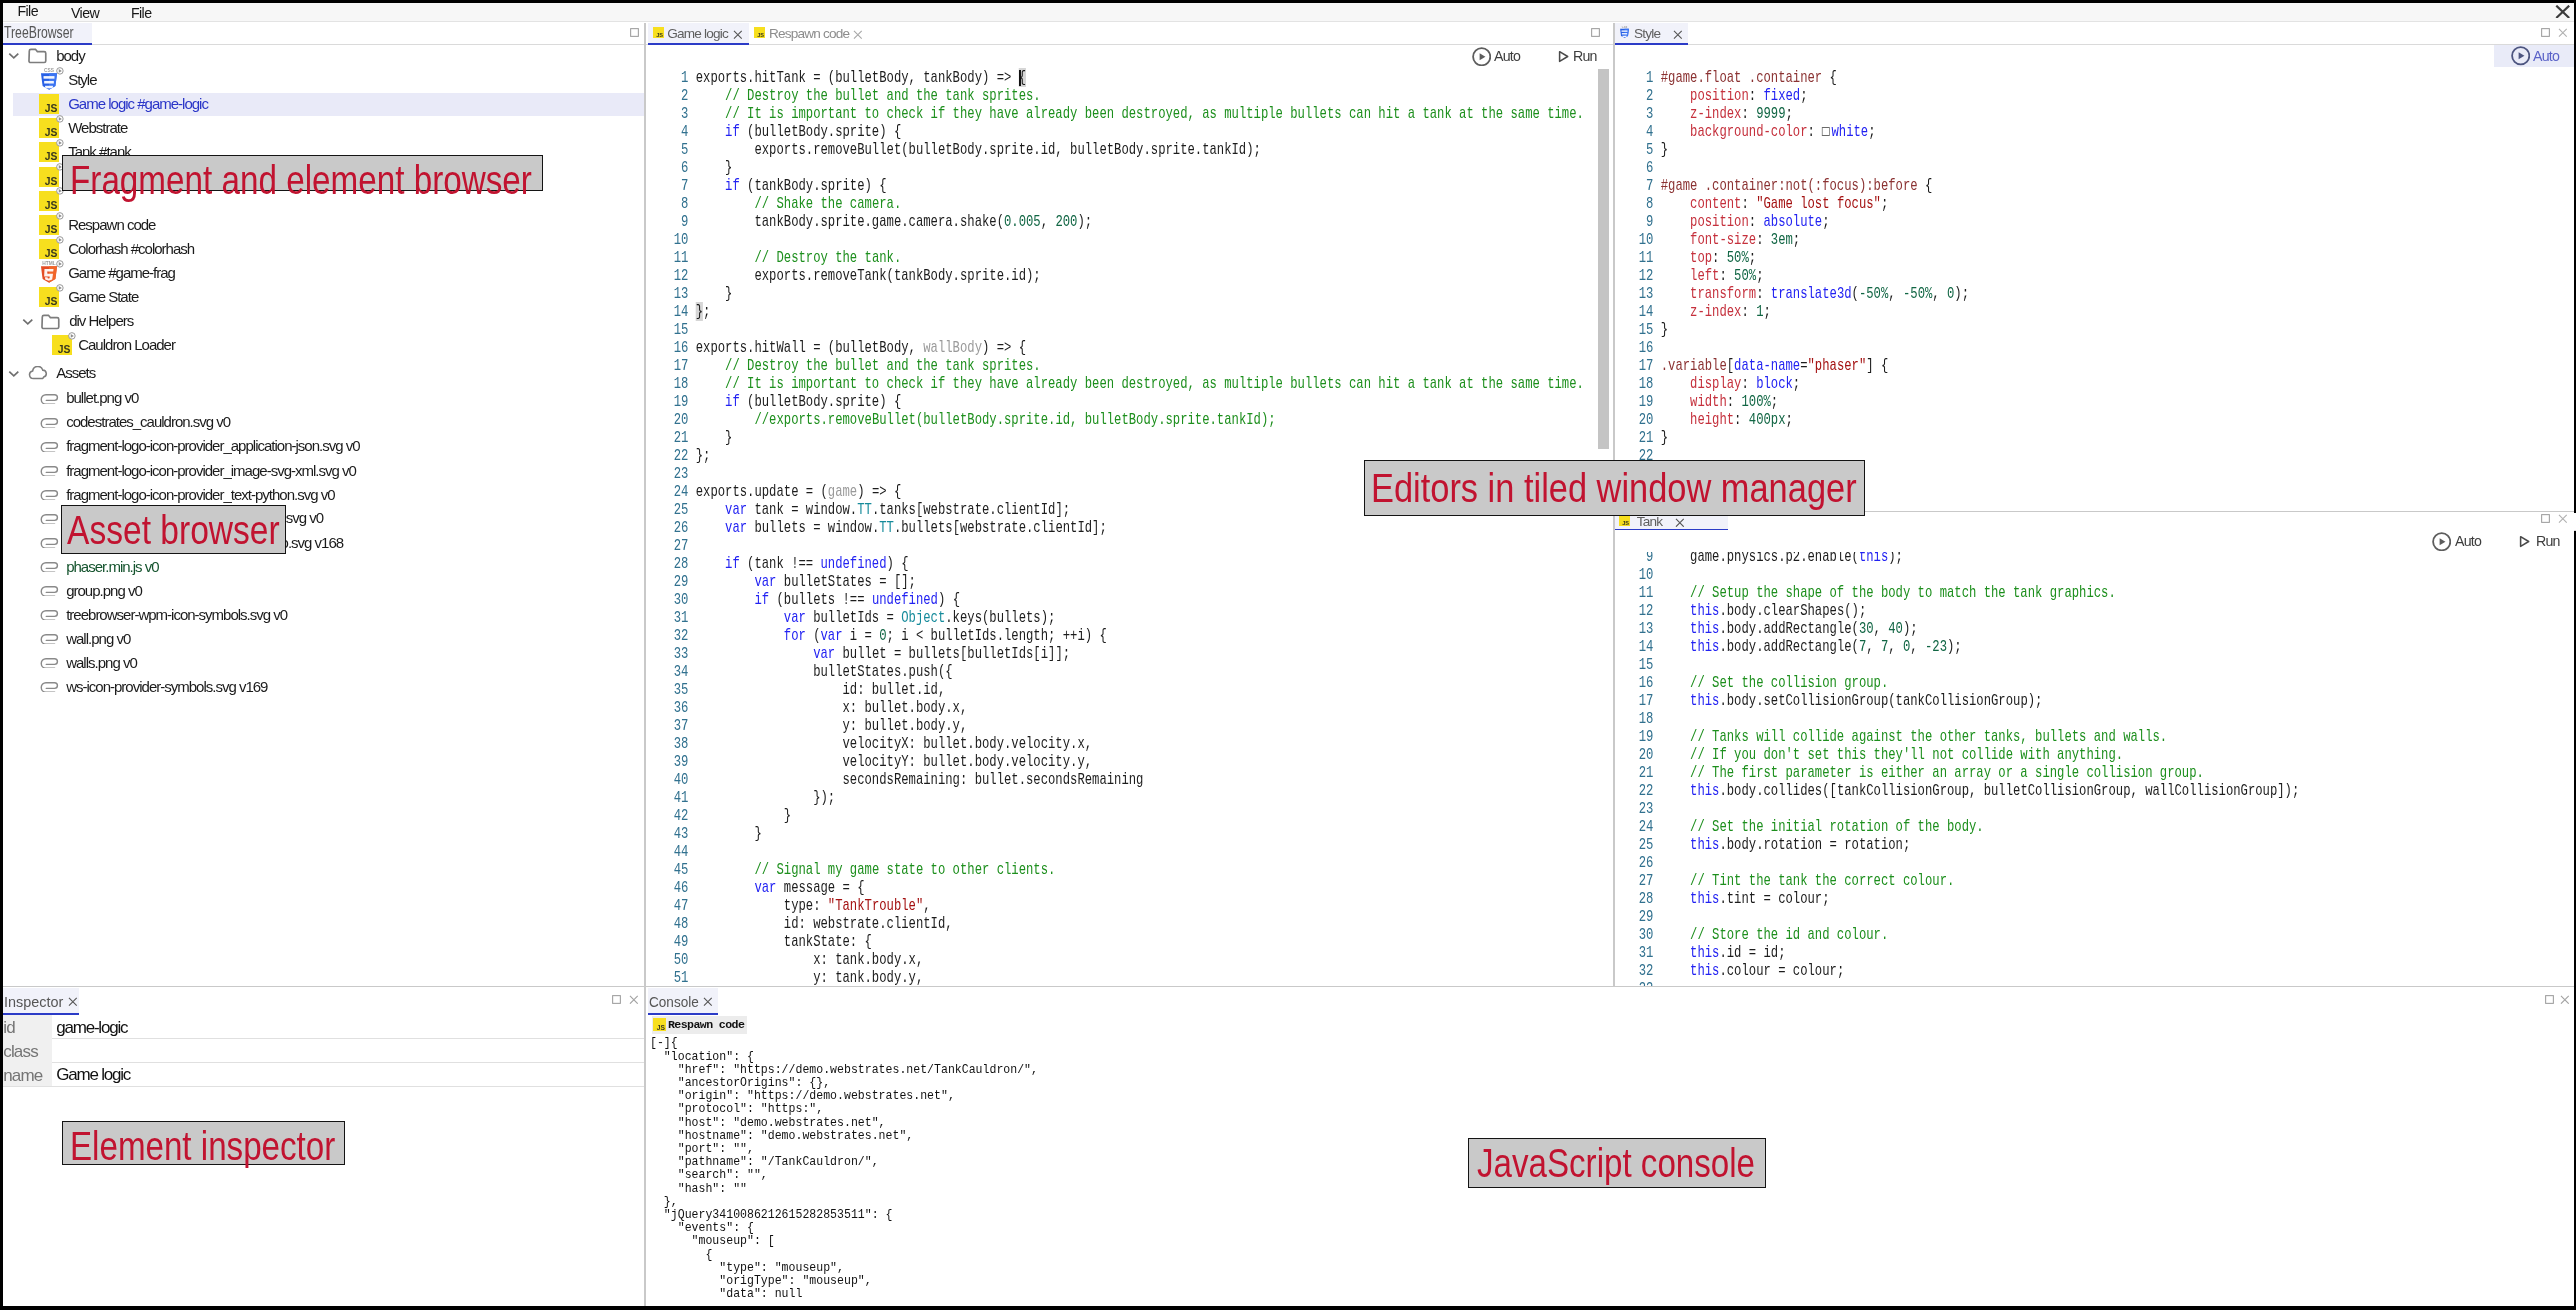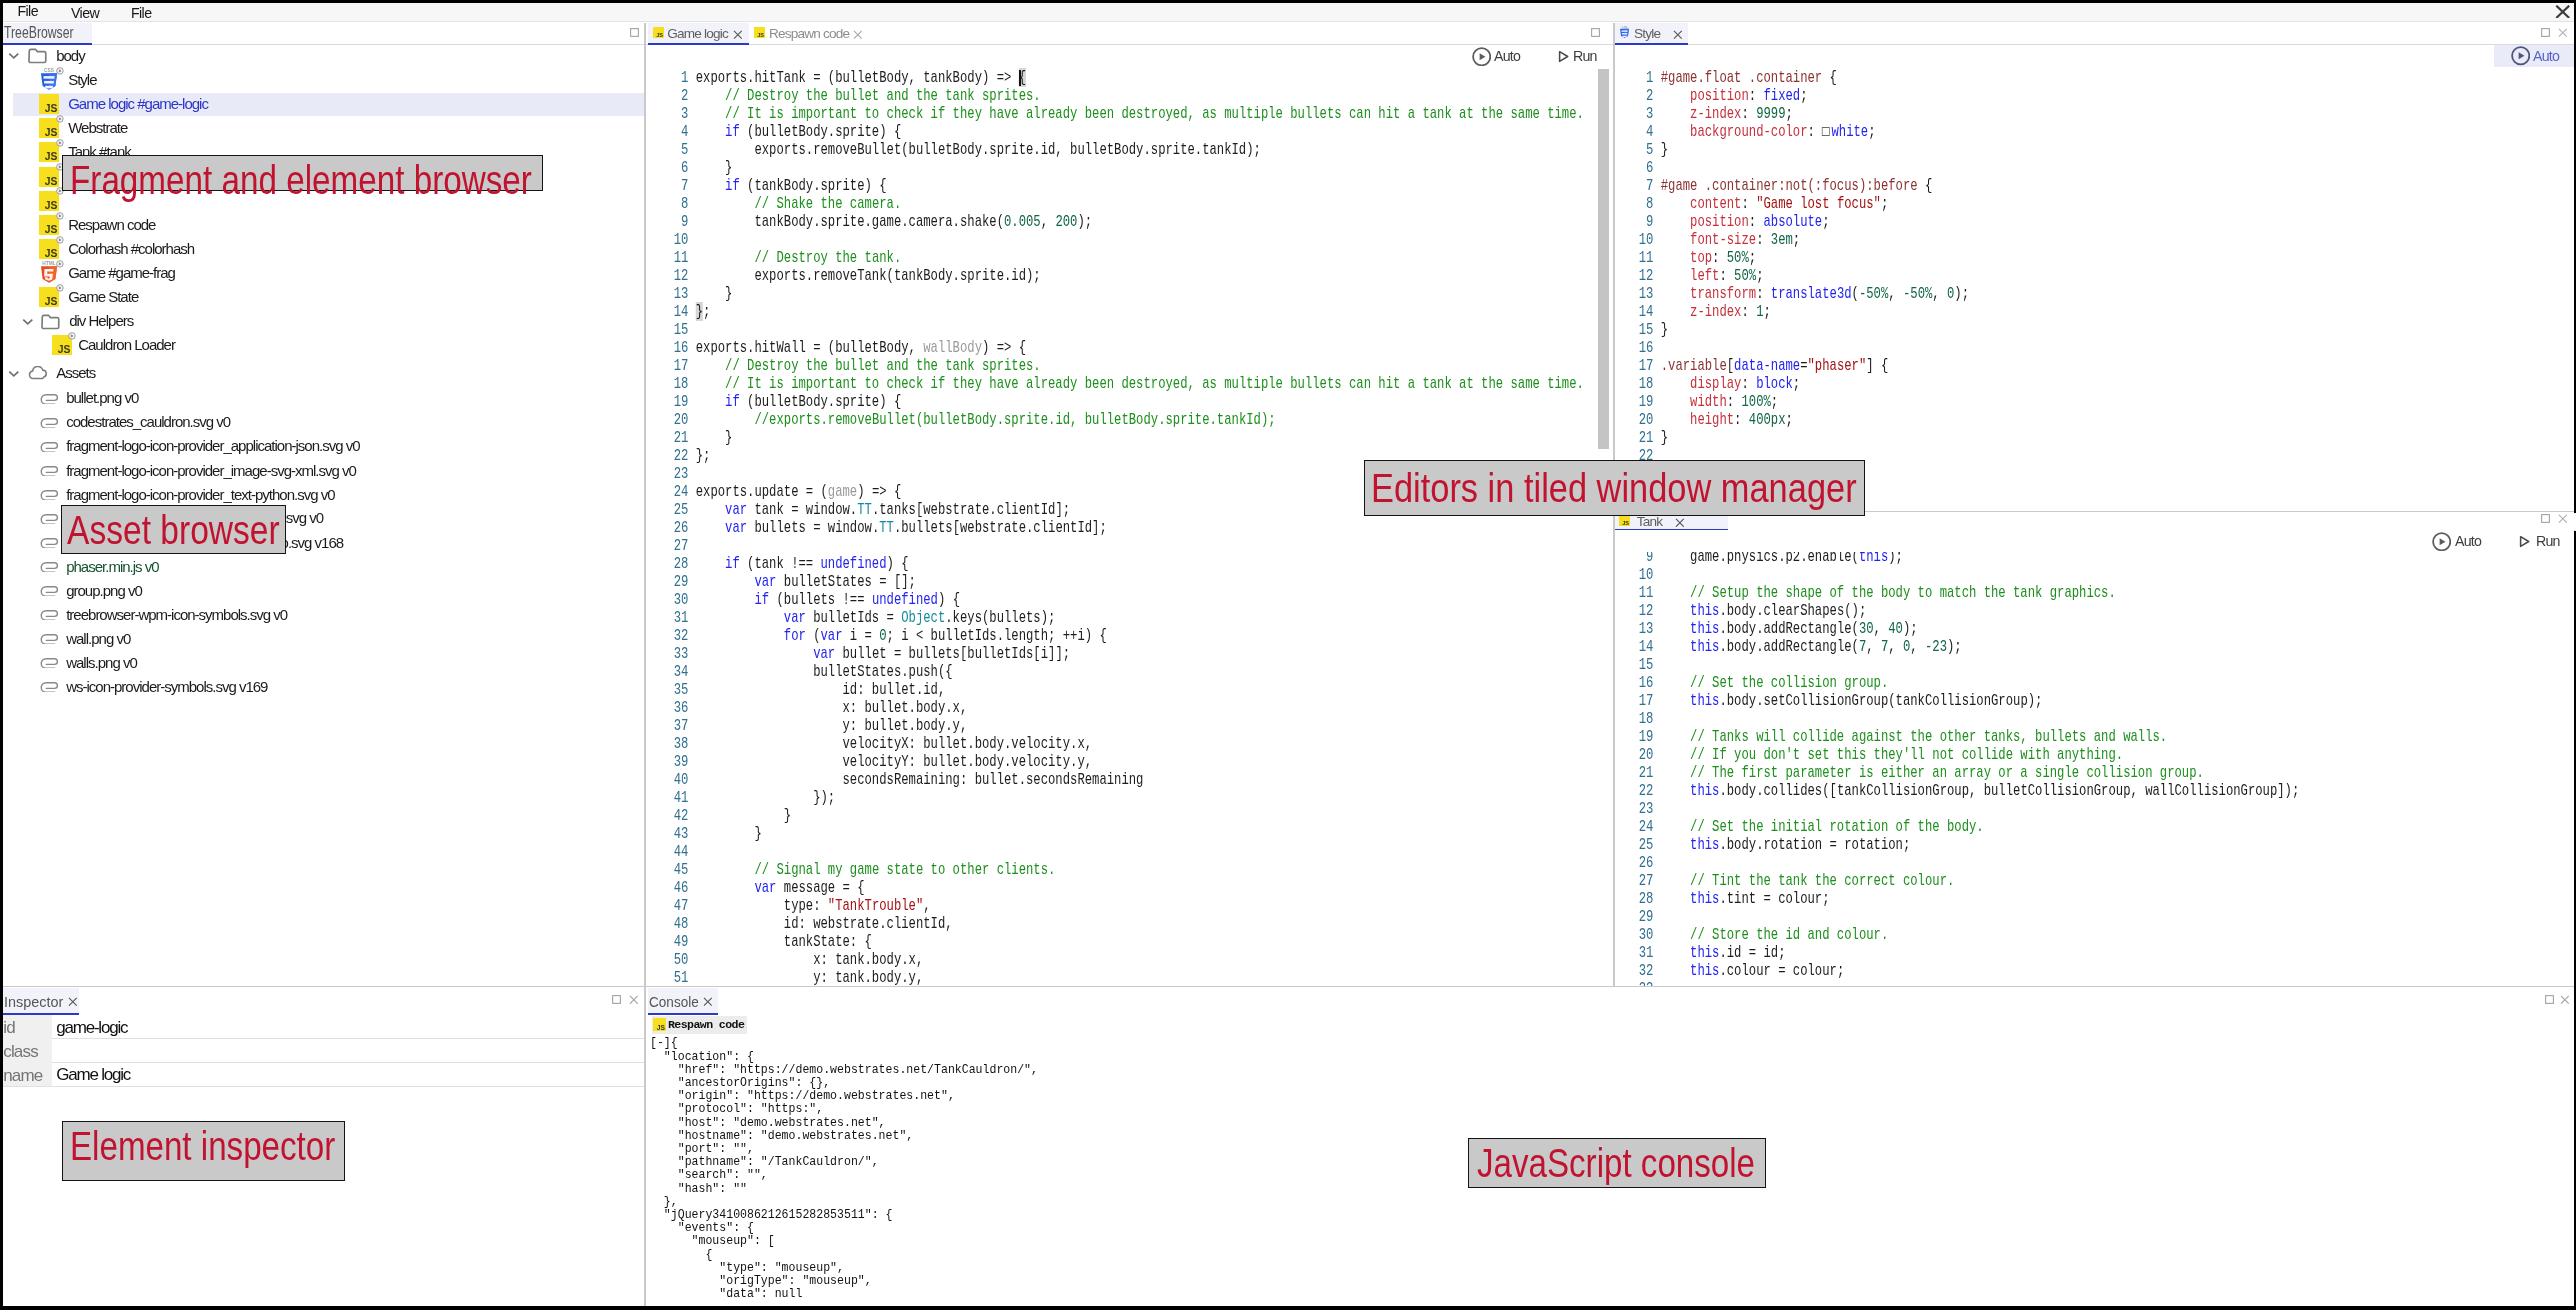--- a/index.html
+++ b/index.html
@@ -509,14 +509,14 @@
     "events": {
       "mouseup": [
         {
           "type": "mouseup",
           "origType": "mouseup",
           "data": null</pre>
   </div>
 <div class="rlab" style="left:62px;top:155px;width:481px;height:36px"><span style="left:7.1px;top:1.1px;transform:scaleX(0.8108)">Fragment and element browser</span></div>
 <div class="rlab" style="left:61px;top:505px;width:225px;height:49px"><span style="left:5.2px;top:0.8px;transform:scaleX(0.8188)">Asset browser</span></div>
 <div class="rlab" style="left:1364px;top:460px;width:501px;height:56px"><span style="left:5.8px;top:4.3px;transform:scaleX(0.8389)">Editors in tiled window manager</span></div>
-<div class="rlab" style="left:62px;top:1121px;width:283px;height:60px"><span style="left:6.5px;top:1.4px;transform:scaleX(0.8083)">Element inspector</span></div>
+<div class="rlab" style="left:62px;top:1121px;width:283px;height:44px"><span style="left:6.5px;top:1.4px;transform:scaleX(0.8083)">Element inspector</span></div>
 <div class="rlab" style="left:1468px;top:1138px;width:298px;height:50px"><span style="left:8.4px;top:1.4px;transform:scaleX(0.8079)">JavaScript console</span></div>
 
 </body></html>

